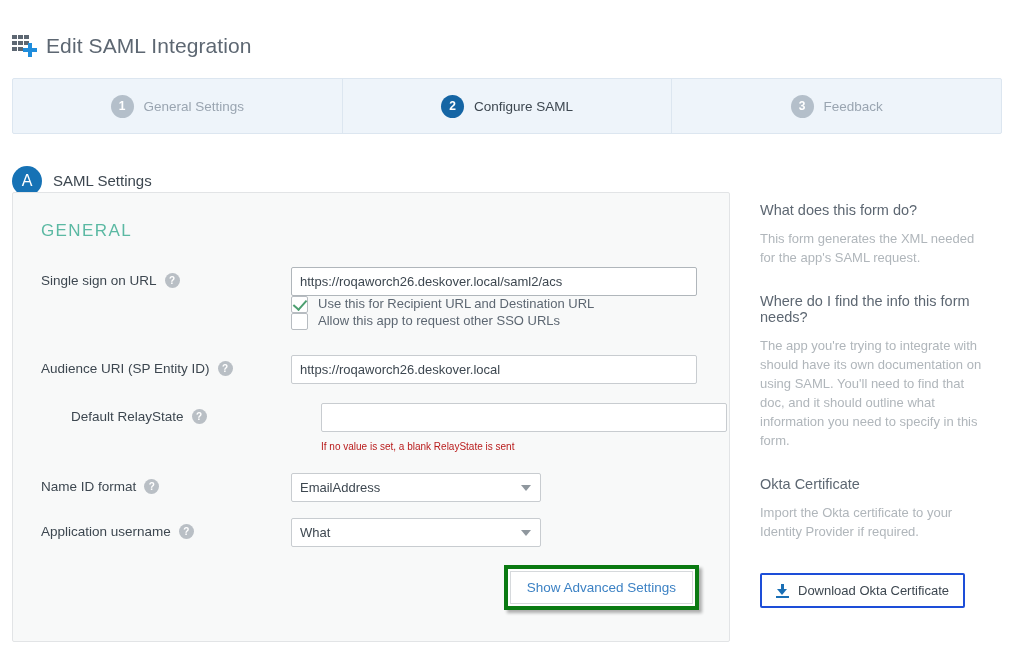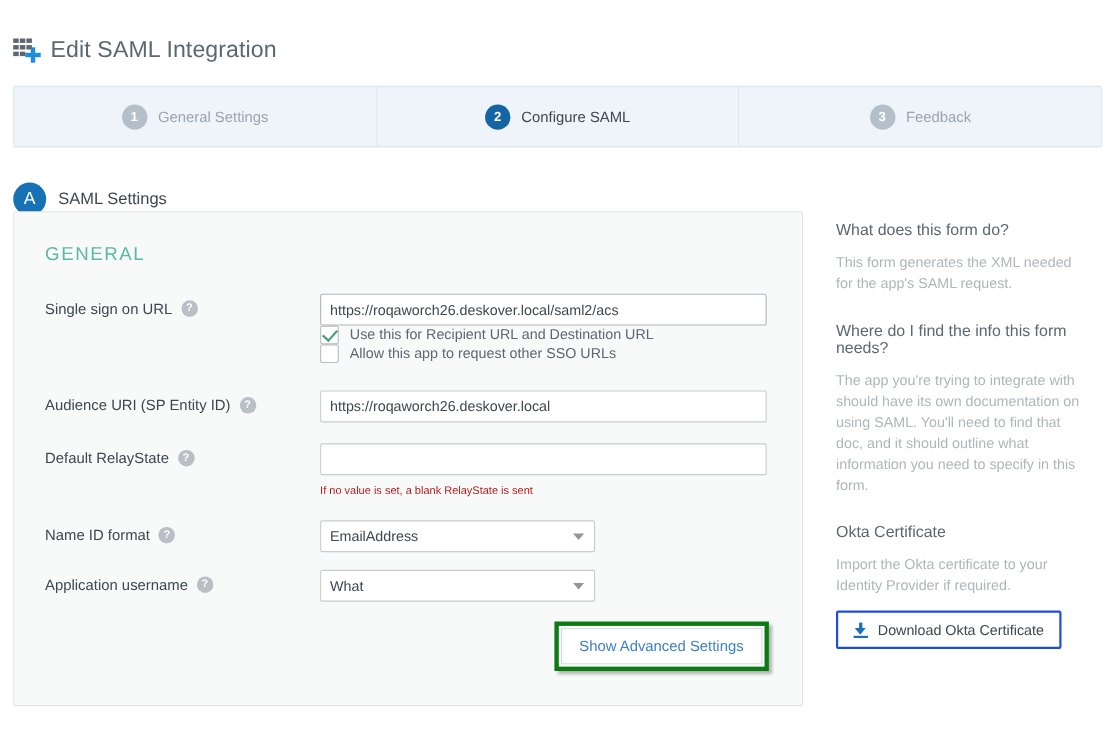--- a/index.html
+++ b/index.html
@@ -262,21 +262,21 @@
       <div class="row" style="margin-top:25px;">
         <div class="row-label">
           <span>Audience URI (SP Entity ID)</span>
           <span class="help">?</span>
         </div>
         <div class="row-field">
           <input class="text-input" type="text" value="https://roqaworch26.deskover.local" style="">
         </div>
       </div>
 
-      <div class="row" style="margin-top:19px;">
+      <div class="row" style="margin-top:19px;margin-left:30px;">
         <div class="row-label">
           <span>Default RelayState</span>
           <span class="help">?</span>
         </div>
         <div class="row-field">
           <input class="text-input" type="text" value="" style="">
           <div class="hint">If no value is set, a blank RelayState is sent</div>
         </div>
       </div>
 
@@ -314,21 +314,21 @@
     </div>
 
     <div class="help-col">
       <div class="help-h">What does this form do?</div>
       <div class="help-p">This form generates the XML needed for the app's SAML request.</div>
 
       <div class="help-h">Where do I find the info this form needs?</div>
       <div class="help-p">The app you're trying to integrate with should have its own documentation on using SAML. You'll need to find that doc, and it should outline what information you need to specify in this form.</div>
 
       <div class="help-h">Okta Certificate</div>
-      <div class="help-p" style="margin-bottom:14px;">Import the Okta certificate to your Identity Provider if required.</div>
+      <div class="help-p" style="margin-bottom:32px;">Import the Okta certificate to your Identity Provider if required.</div>
 
       <button class="dl-btn">
         <span class="dl-icon">
           <span class="shaft"></span>
             <span class="head"></span>
             <span class="base"></span>
         </span>
         <span>Download Okta Certificate</span>
       </button>
     </div>

